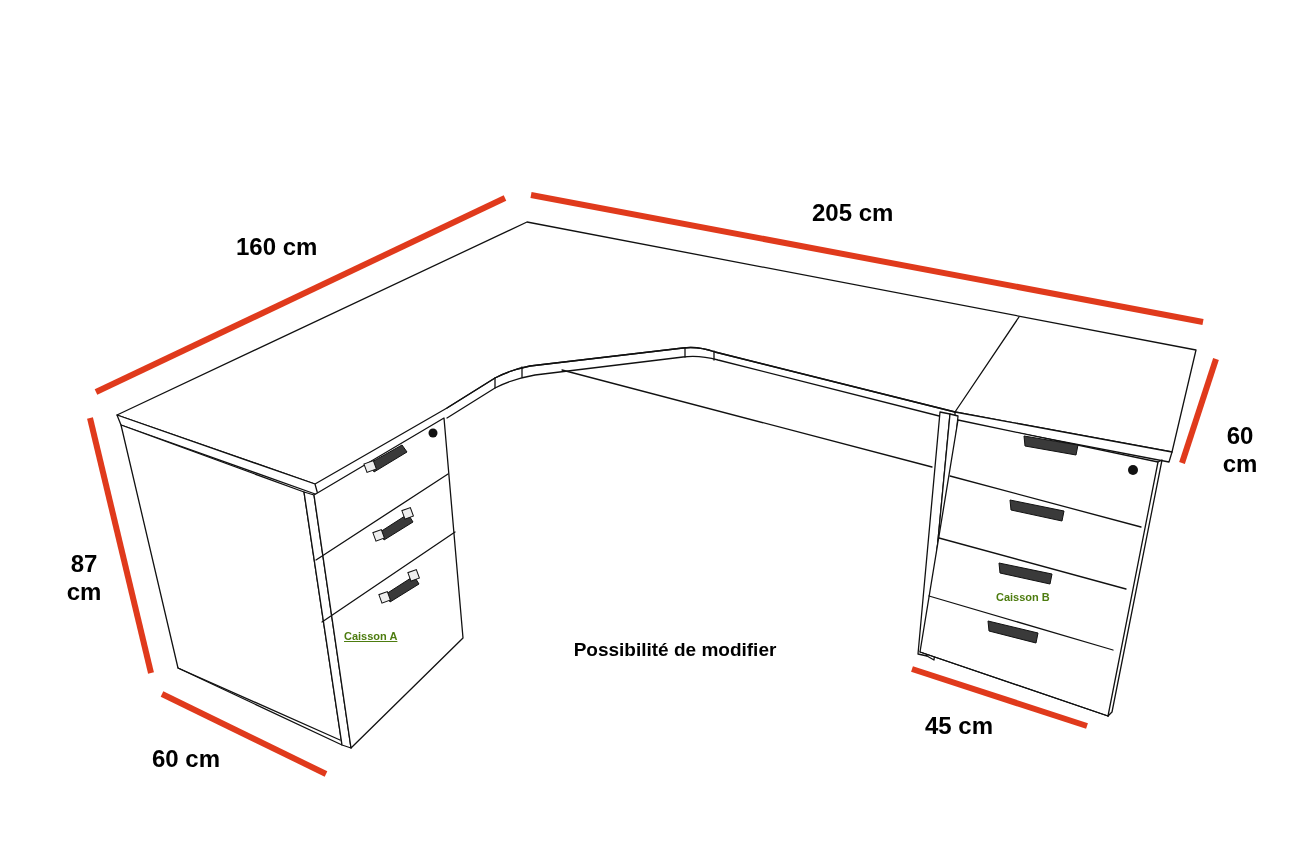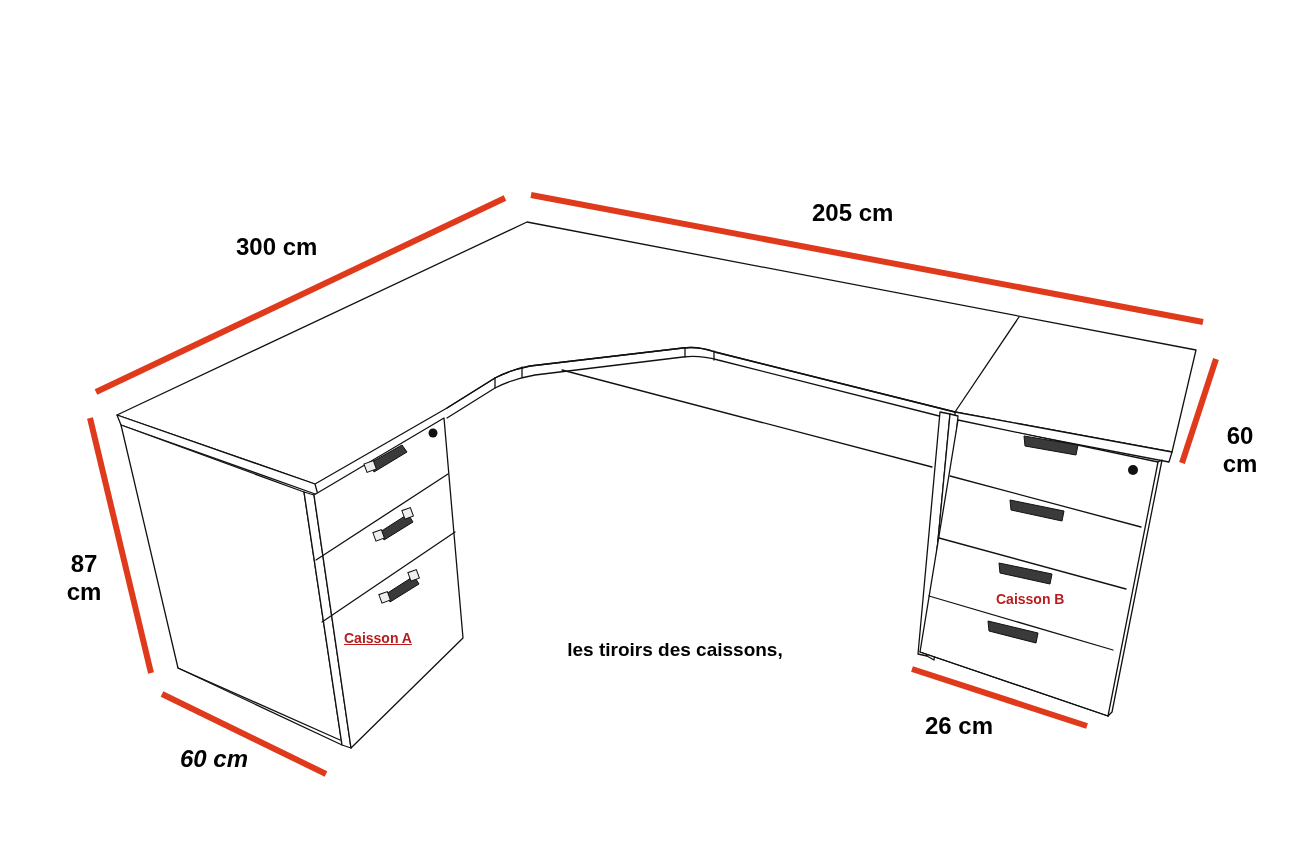--- a/index.html
+++ b/index.html
@@ -1,21 +1,21 @@
 <!DOCTYPE html>
 <html><head>
 <meta charset="utf-8">
 <style>
   html,body{margin:0;padding:0;background:#ffffff;}
   body{width:1311px;height:864px;position:relative;overflow:hidden;font-family:"Liberation Sans",sans-serif;}
   #stage{position:absolute;left:0;top:0;width:1311px;height:864px;}
   .lbl{position:absolute;font-family:"Liberation Sans",sans-serif;font-weight:bold;color:#000;white-space:nowrap;line-height:1.15;}
   .dim{font-size:24px;text-align:right;}
   .dim2{font-size:24px;text-align:center;margin-top:22px;}
-  .cais{font-size:14px;color:#b91c1c;}
+  .cais{font-size:11px;color:#4d7c0f;}
   .note{font-size:19px;text-align:center;white-space:normal;width:320px;line-height:26px;}
   svg .ln{stroke:#111;stroke-width:1.3;fill:none;stroke-linejoin:round;stroke-linecap:round;}
   svg .fill{fill:#fff;stroke:#111;stroke-width:1.3;stroke-linejoin:round;}
   svg .red{stroke:#e03a1c;stroke-width:6;stroke-linecap:butt;fill:none;}
   svg .handle{fill:#3a3a3a;stroke:#111;stroke-width:1;}
   svg .hcap{fill:#eee;stroke:#111;stroke-width:1;}
 </style>
 </head>
 <body>
 
@@ -107,36 +107,36 @@
     <g>
       <path class="handle" d="M999,563 L1052,574 L1050,584 L1000,573 Z"></path>
     </g>
     <g>
       <path class="handle" d="M988,621 L1038,633 L1036,643 L989,631 Z"></path>
     </g>
   </g>
 </svg>
 
   
-  <div class="lbl dim" style="left:236px;top:233px;">300 cm</div>
+  <div class="lbl dim" style="left:236px;top:233px;">160 cm</div>
   <div class="lbl dim" style="left:812px;top:199px;">205 cm</div>
 
   <div class="lbl dim2" style="left:58px;top:528px;width:52px;">
     <div>87</div>
     <div>cm</div>
   </div>
 
-  <div class="lbl dim" style="left:180px;top:745px;font-style:italic;">60 cm</div>
+  <div class="lbl dim" style="left:152px;top:745px;">60 cm</div>
 
   <div class="lbl dim2" style="left:1213px;top:400px;width:54px;">
     <div>60</div>
     <div>cm</div>
   </div>
 
-  <div class="lbl dim" style="left:925px;top:712px;">26 cm</div>
+  <div class="lbl dim" style="left:925px;top:712px;">45 cm</div>
 
   <div class="lbl cais" style="left:344px;top:630px;text-decoration:underline;">Caisson A</div>
   <div class="lbl cais" style="left:996px;top:591px;">Caisson B</div>
 
   <div class="lbl note" style="left:515px;top:637px;">
-    <div>les tiroirs des caissons,</div>
+    <div>Possibilité de modifier</div>
   </div>
 </div>
 
 </body></html>

